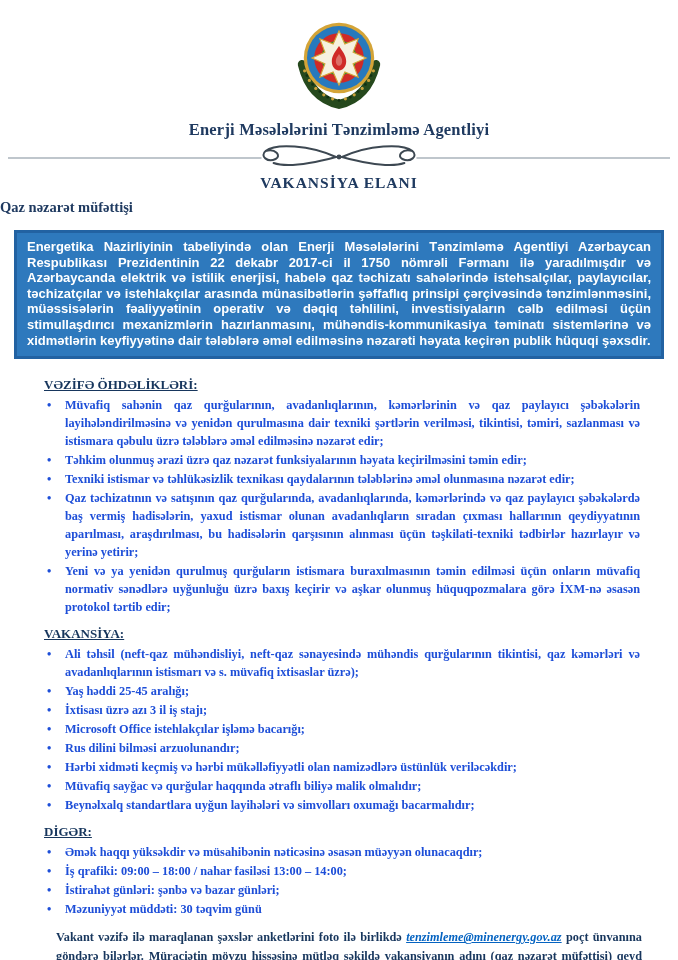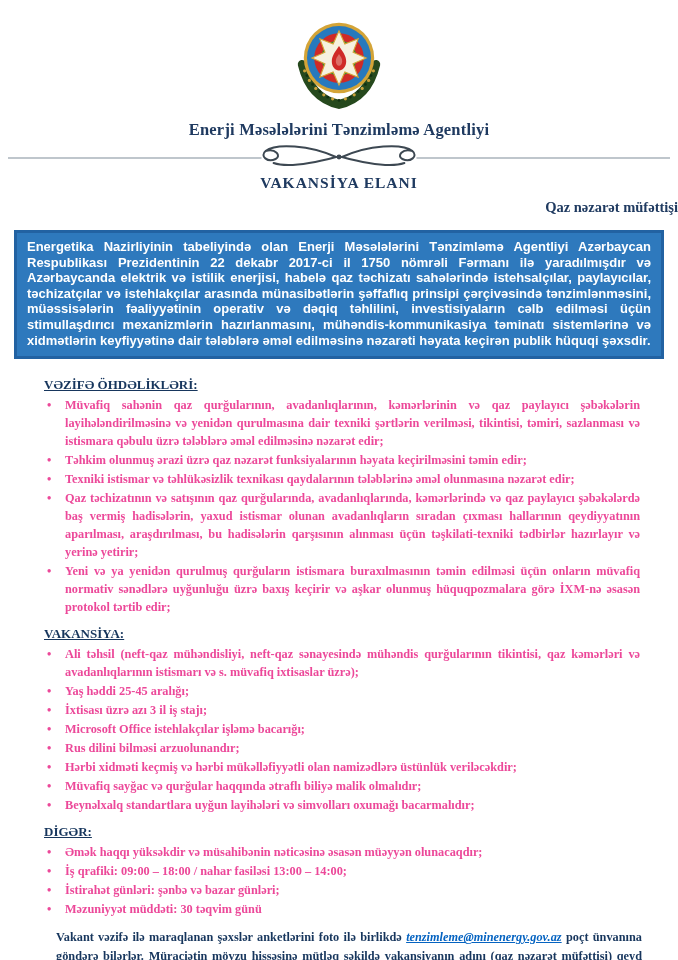--- a/index.html
+++ b/index.html
@@ -16,42 +16,42 @@
     text-align:center; font-size:16.5px; font-weight:bold; color:#1f3a60;
     letter-spacing:.2px; margin-top:4px;
   }
   .divider{ margin:2px 8px 0 8px; height:30px; }
   .divider svg{ display:block; width:100%; height:30px; }
   .announce-title{
     text-align:center; font-size:15.5px; font-weight:bold; color:#1f3a60;
     letter-spacing:1px; margin-top:2px;
   }
   .position-title{
-    text-align:right; font-size:14.5px; font-weight:bold; color:#1f3a60;
+    text-align:left; font-size:14.5px; font-weight:bold; color:#1f3a60;
     margin-top:7px;
   }
   
   .intro-box{
     margin:14px 14px 0 14px;
     background:#2e79bd; border:3px solid #2262a2;
     color:#ffffff; font-family:"Liberation Sans","DejaVu Sans",sans-serif;
     font-weight:bold; font-size:13px; line-height:15.6px;
     padding:6px 10px 8px 10px; text-align:justify;
   }
   
   .section{ margin:0 38px 0 44px; }
   .section.first{ margin-top:18px; }
   .section-heading{
     font-size:13px; font-weight:bold; text-decoration:underline;
     color:#17365d; margin-bottom:3px;
   }
   ul.bullets{ list-style:none; }
   ul.bullets li{
     position:relative; padding-left:21px; text-align:justify;
-    font-size:12.3px; line-height:18px; font-weight:bold; color:#ec4899;
+    font-size:12.3px; line-height:18px; font-weight:bold; color:#1d4ed8;
     margin-bottom:1px;
   }
   ul.bullets li::before{
     content:"\2022"; position:absolute; left:3px; top:0; font-weight:bold;
   }
   .section + .section{ margin-top:10px; }
   
   .footer-note{
     margin:10px 36px 0 56px; font-size:12.3px; line-height:19px;
     font-weight:bold; color:#17365d; text-align:justify;

